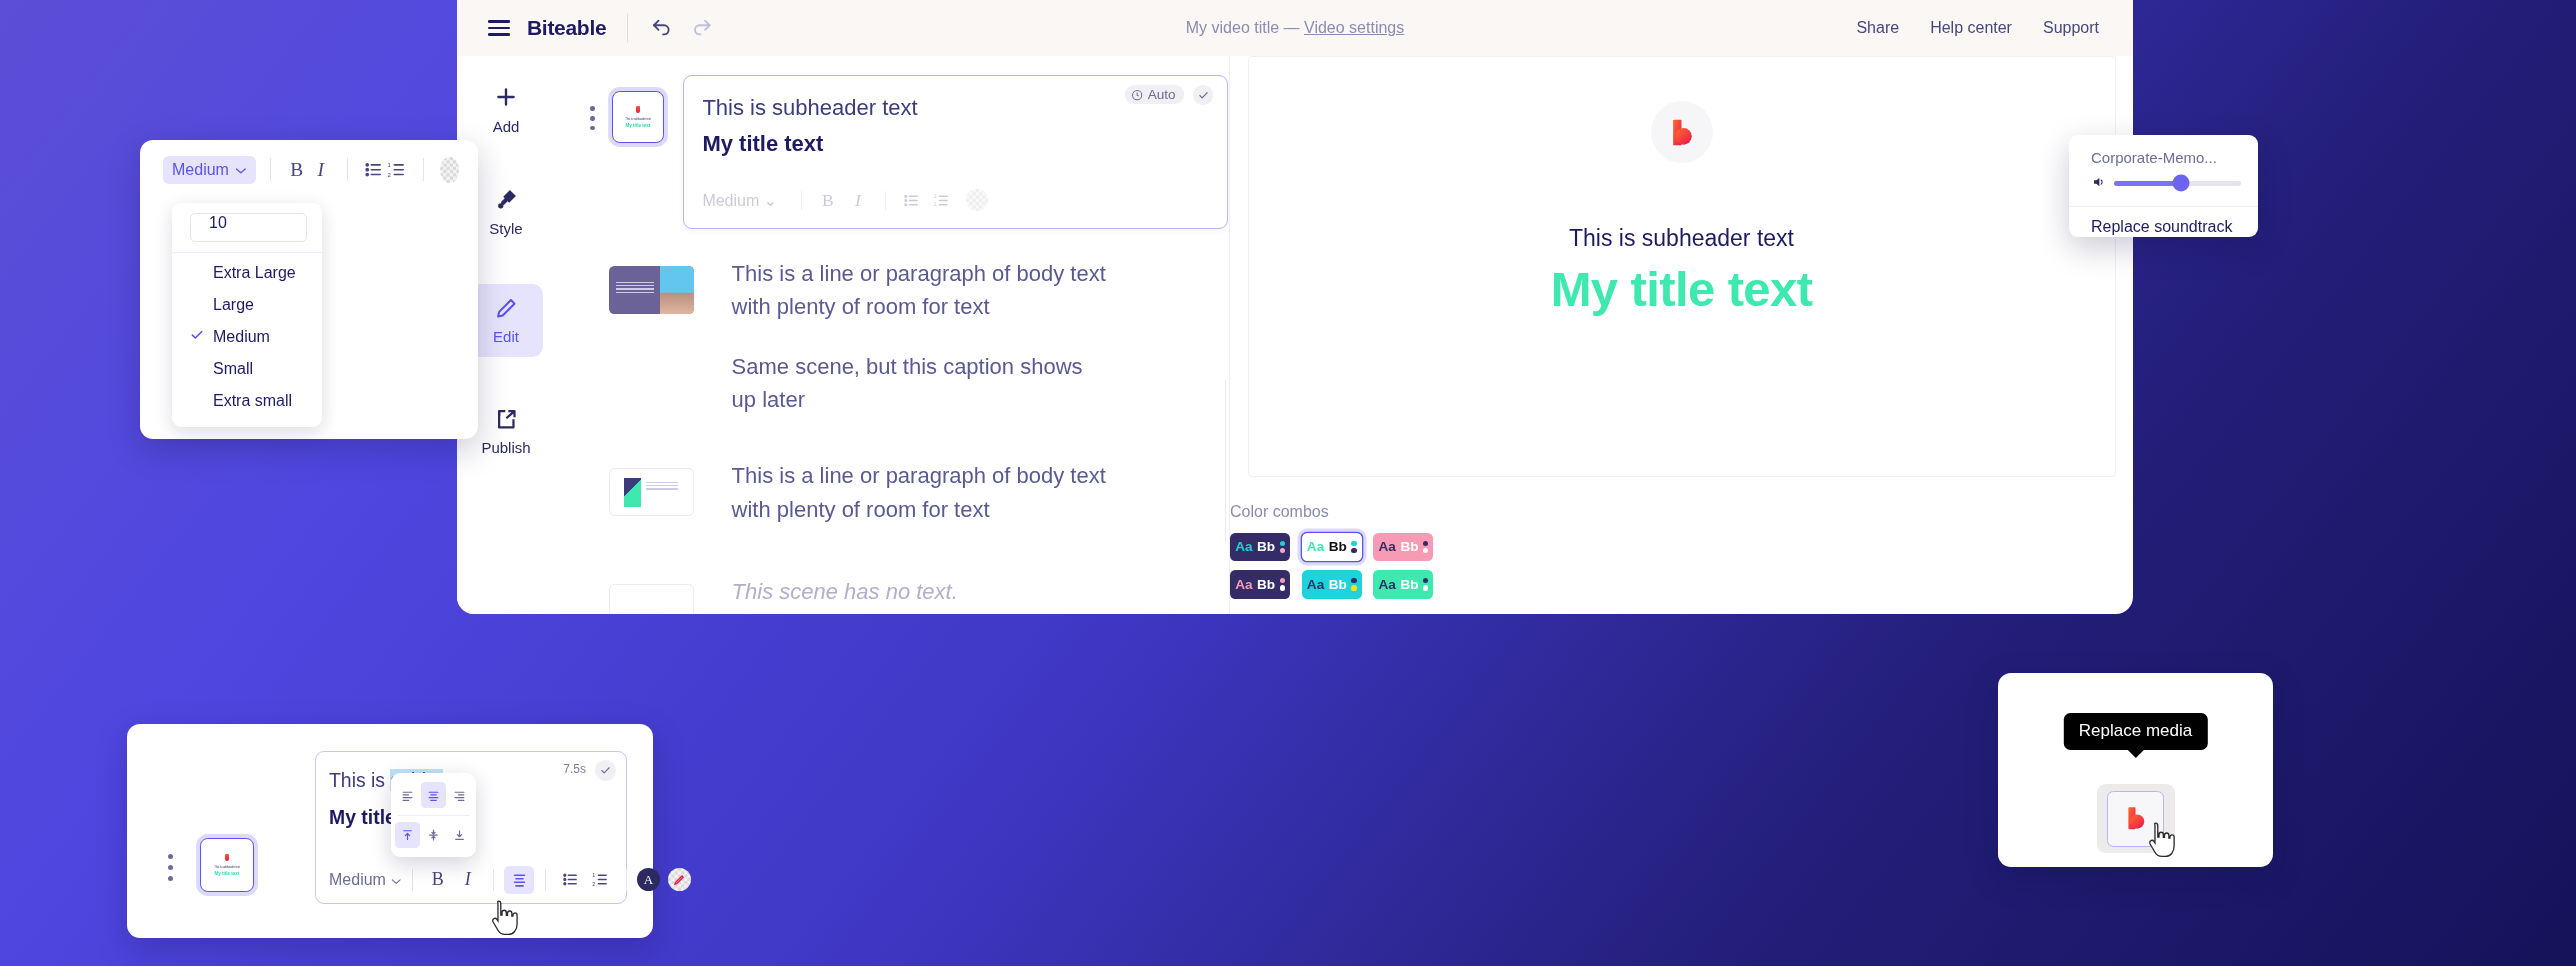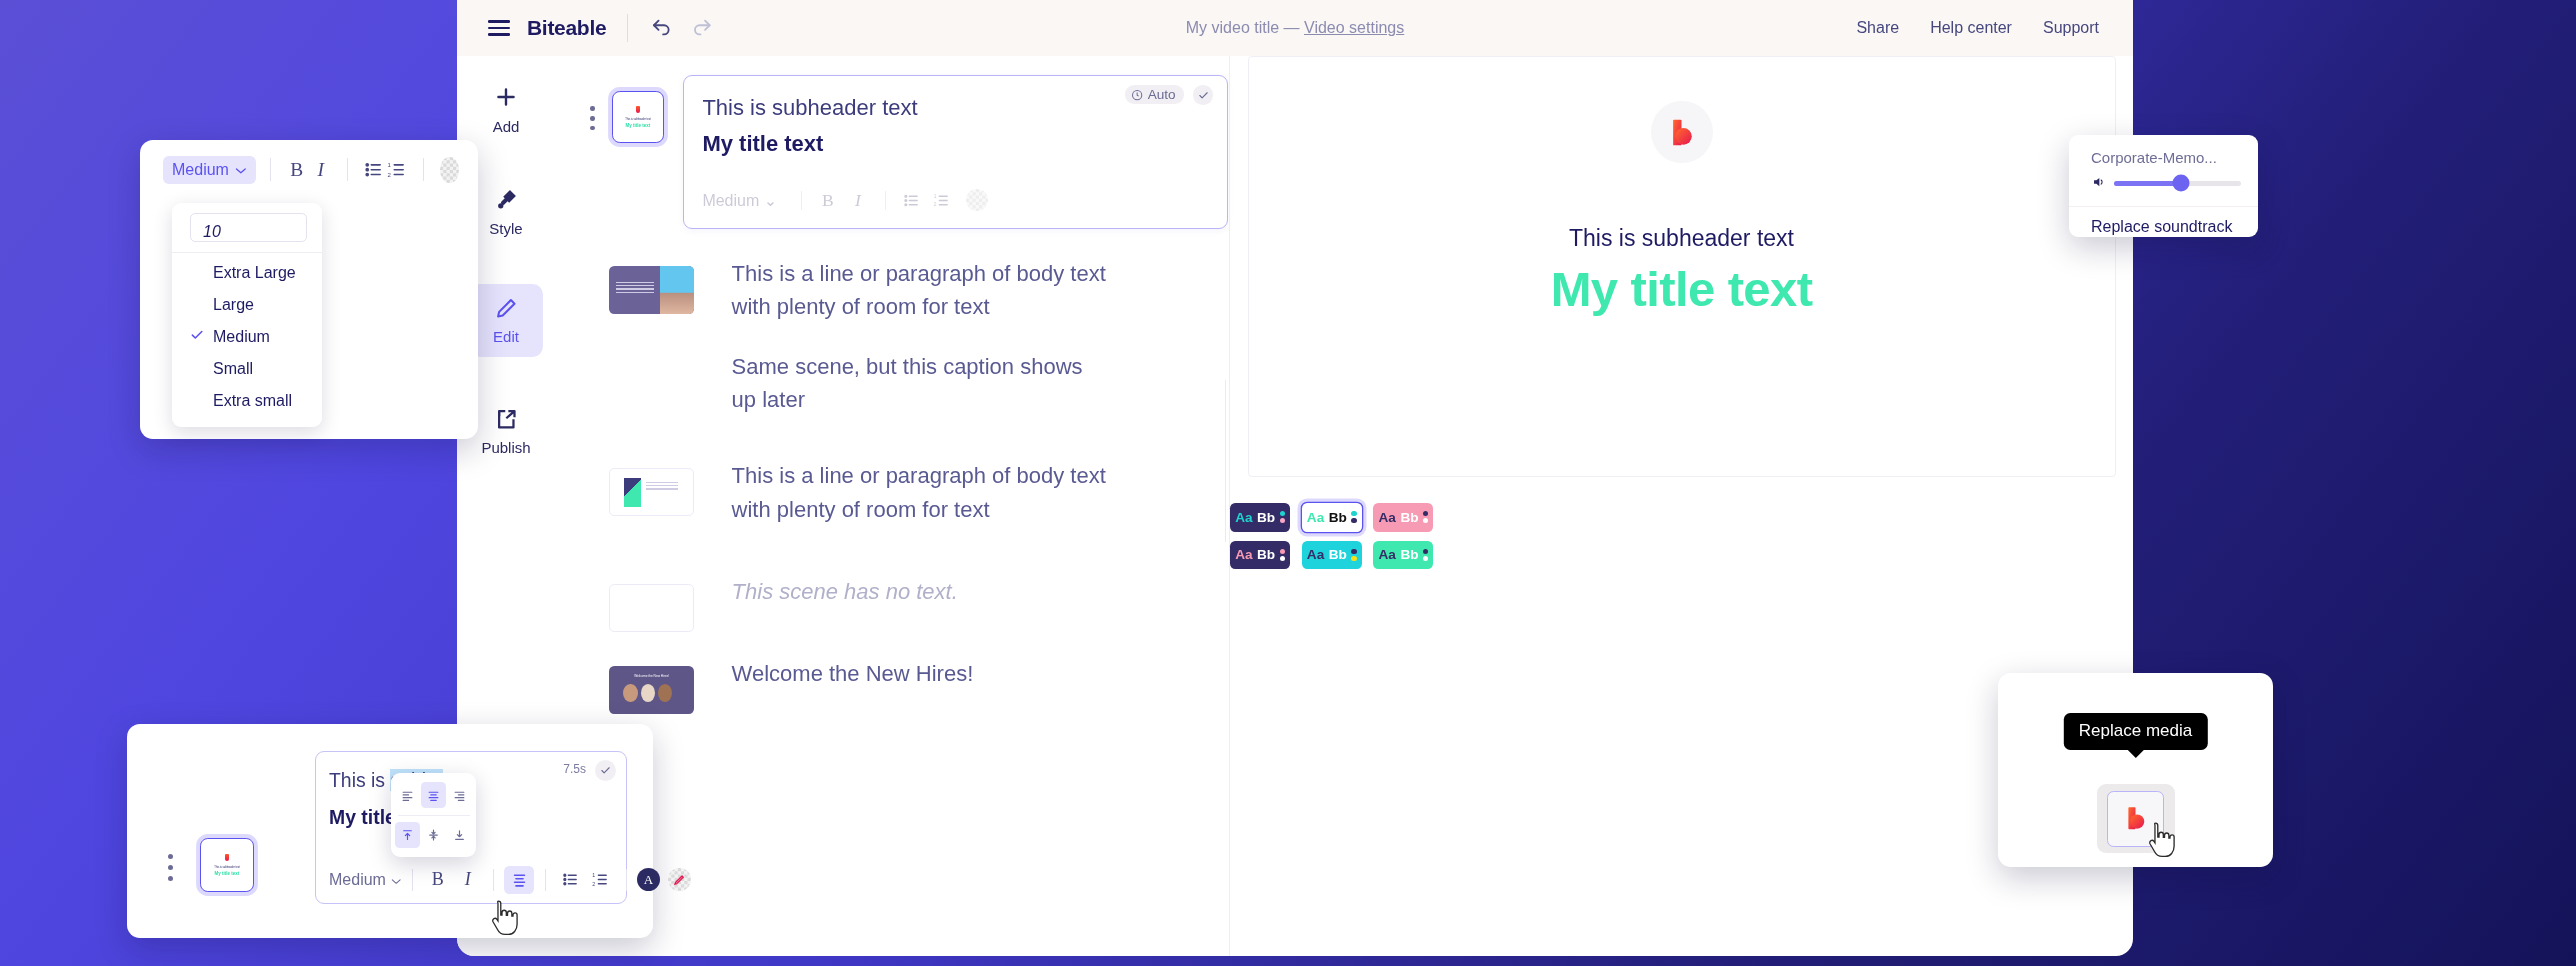--- a/index.html
+++ b/index.html
@@ -9,21 +9,21 @@
     font-family: "Liberation Sans", sans-serif;
   }
   body {
     background: linear-gradient(128deg, #5b4fd6 0%, #4f46e0 22%, #3f37c4 48%, #231f7a 74%, #141359 100%);
     position: relative;
   }
 
   
   .app-window {
     position: absolute;
-    left: 457px; top: 0; width: 1676px; height: 956px;
+    left: 457px; top: 0; width: 1676px; height: 614px;
     background: #ffffff;
     border-radius: 0 0 17px 17px;
     overflow: hidden;
   }
 
   
   .topbar {
     position: absolute; left: 0; top: 0; width: 100%; height: 56px;
     background: #faf7f5;
     display: flex; align-items: center;
@@ -176,21 +176,21 @@
   }
   .ps-div { width:0.6px; height:23px; background:#e5e2ef; margin: 0 14.2px; }
   .ps-btn { width: 34px; height: 28.5px; display:flex; align-items:center; justify-content:center; cursor:pointer; }
   .size-menu {
     position:absolute; left: 32px; top: 63px; width: 150px;
     background:#fff; border-radius: 9px; box-shadow: 0 5.2px 19.4px rgba(16,12,60,0.14);
     padding: 10.4px 0 10.4px 0;
   }
   .size-input {
     margin: 0 15.5px 0 18px; height: 28.5px; border: 0.6px solid #e5e2ef; border-radius: 5.2px;
-    display:flex; align-items:flex-end; padding-left: 12px; font-size: 16px; color:#1e1b63; cursor:text;font-style:italic;
+    display:flex; align-items:flex-start; padding-left: 18px; font-size: 16px; color:#1e1b63; cursor:text;
   }
   .size-menu-sep { height:0.6px; background:#eeecf4; margin: 10.4px 0 3.9px; }
   .size-opt {
     height: 32px; display:flex; align-items:center; font-size: 16px; color:#1e1b63;
     padding-left: 41px; position: relative; cursor:pointer;
   }
   .size-opt .tick { position:absolute; left: 18px; color:#5b52f0; font-size: 15.5px; }
 
   
   .panel-edit { left: 127px; top: 724px; width: 526px; height: 214px; }
@@ -443,20 +443,21 @@
           <rect x="8" y="4" width="13" height="40" rx="1.5" fill="url(#g1)"></rect>
           <circle cx="24" cy="30" r="13" fill="url(#g1)"></circle>
         </svg>
       </div>
       <div class="stage-sub">This is subheader text</div>
       <div class="stage-tit">My title text</div>
     </div>
 
 
     <div class="combos">
+      <div class="combos-title">Color combos</div>
       <div class="combo-grid">
         <div class="combo" style="background:#342c66">
           <span style="color:#1fd3cf">Aa</span>
             <span style="color:#ffffff">Bb</span>
           <span class="cdots">
               <i style="background:#1fd3cf"></i>
               <i style="background:#f7a8c6"></i>
             </span>
         </div>
         <div class="combo sel" style="background:#ffffff">

